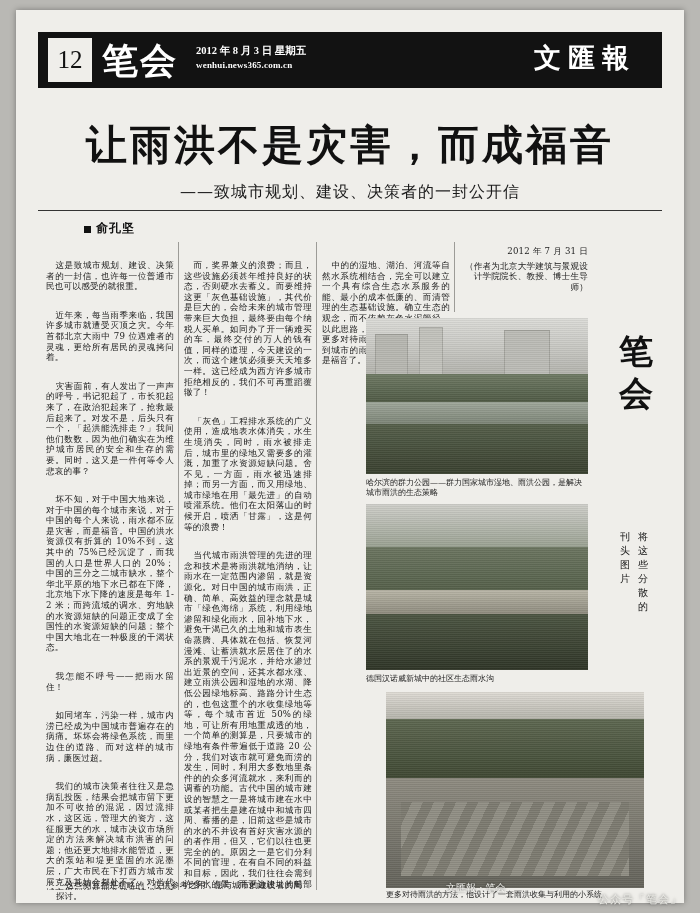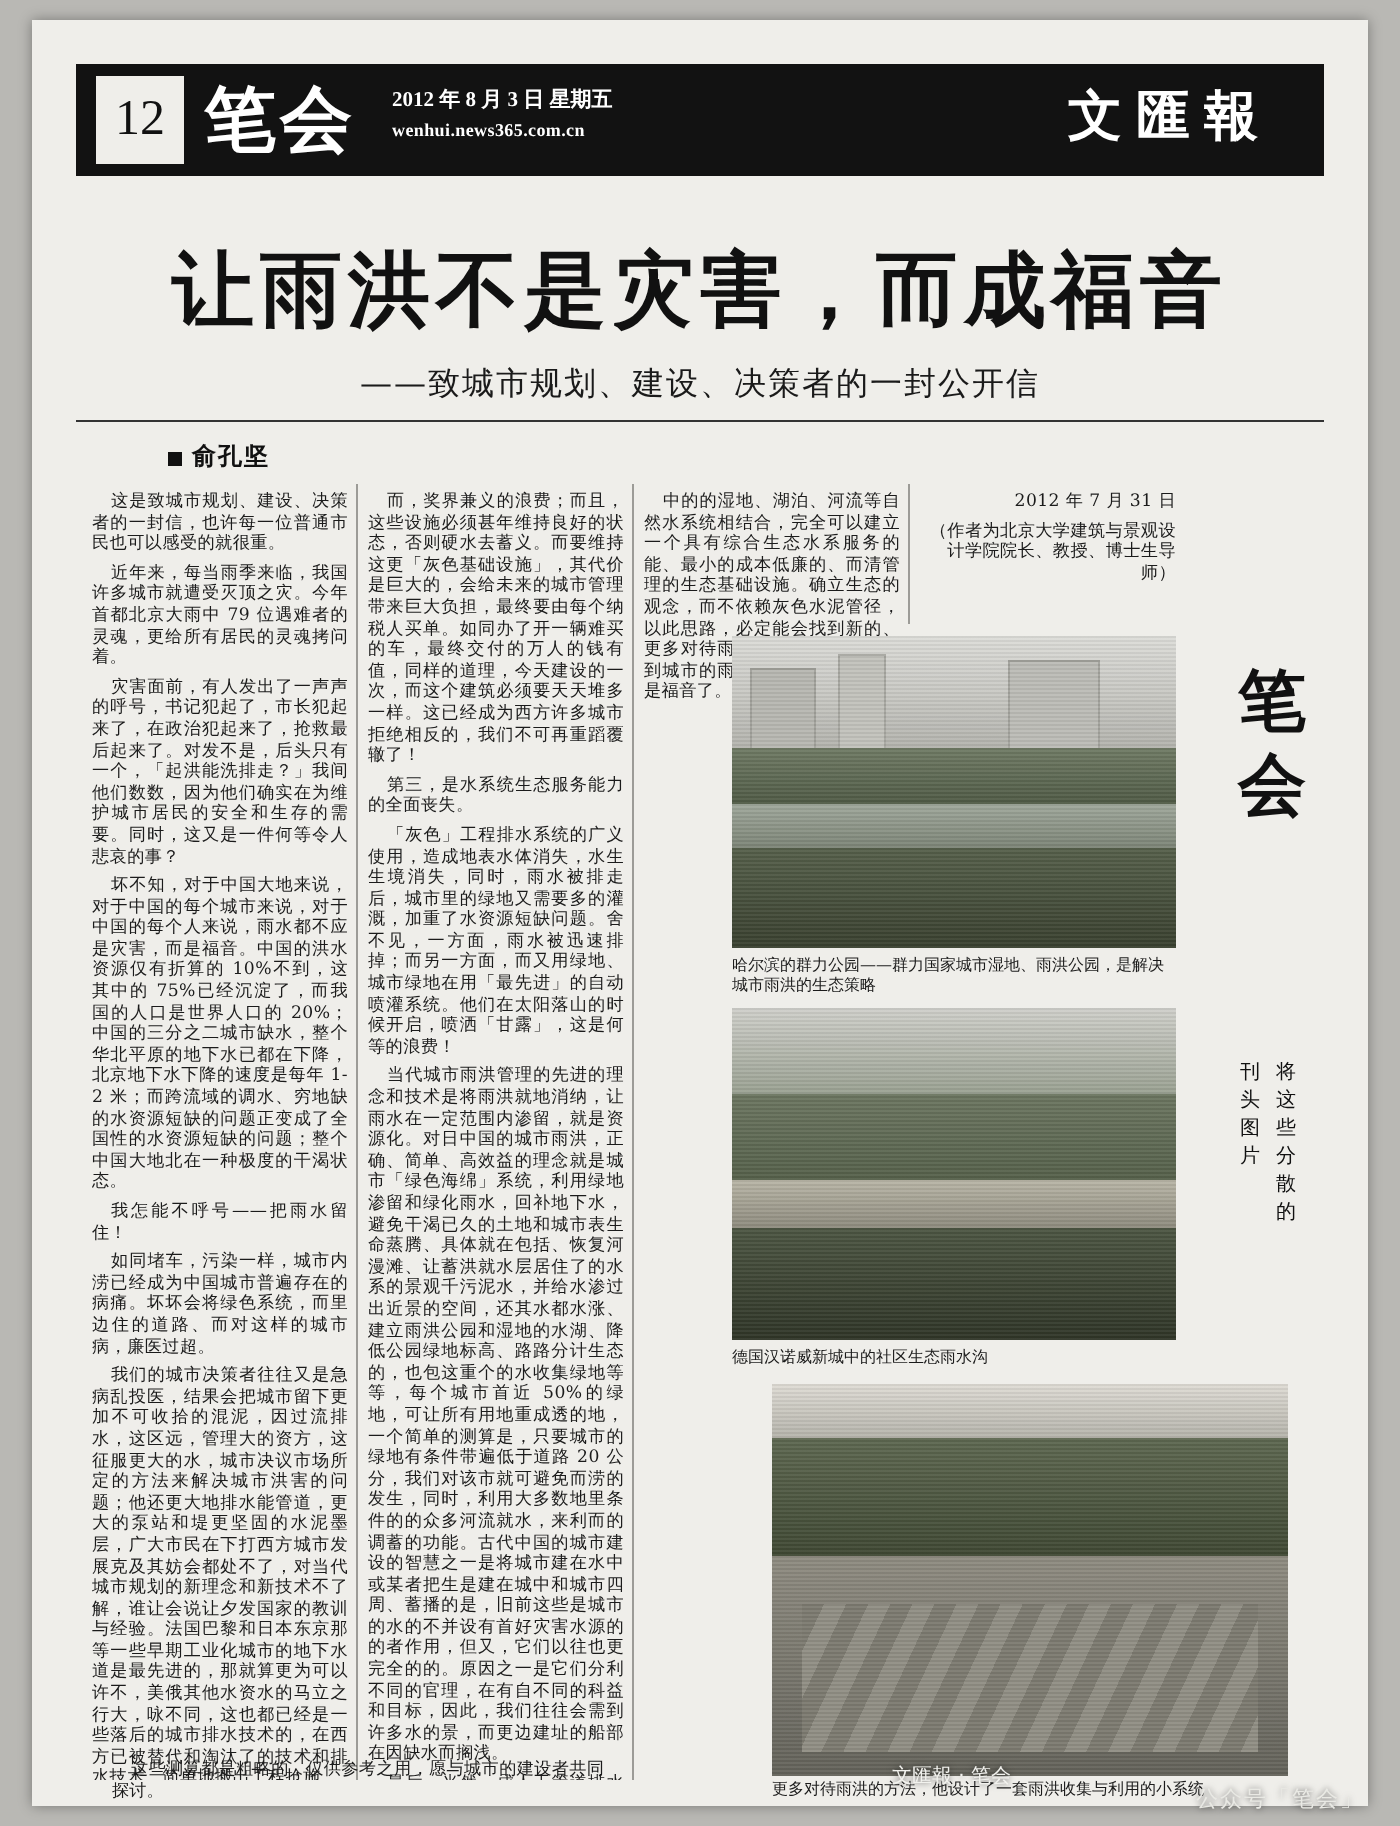--- a/index.html
+++ b/index.html
@@ -135,21 +135,21 @@
     position: absolute;
     top: 232px;
     font-size: 8.6px;
     line-height: 10.6px;
     color: #1b1b1b;
     text-align: justify;
     font-family: "DejaVu Serif", serif;
     letter-spacing: 0.2px;
   }
   .col p {
-    margin: 4px 0 1px 0;
+    margin: 18px 0 1px 0;
     text-indent: 1.1em;
   }
   #col1 { left: 30px;  width: 128px; height: 648px; overflow: hidden; }
   #col2 { left: 168px; width: 128px; height: 648px; overflow: hidden; }
   #col3 { left: 306px; width: 128px; height: 190px; overflow: hidden; }
   #col4 { left: 444px; width: 128px; height: 120px; overflow: hidden; }
   #col1b { position:absolute; left: 30px; top: 860px; width: 266px; font-size:8.6px; line-height:10.6px; color:#1b1b1b; text-align:justify; font-family:"DejaVu Serif", serif; height: 30px; overflow:hidden;}
   #col1b p { margin:10px; text-indent: 1.1em;}
   .sig {
     text-align: right;
@@ -312,21 +312,20 @@
       <p>坏不知，对于中国大地来说，对于中国的每个城市来说，对于中国的每个人来说，雨水都不应是灾害，而是福音。中国的洪水资源仅有折算的 10%不到，这其中的 75%已经沉淀了，而我国的人口是世界人口的 20%；中国的三分之二城市缺水，整个华北平原的地下水已都在下降，北京地下水下降的速度是每年 1-2 米；而跨流域的调水、穷地缺的水资源短缺的问题正变成了全国性的水资源短缺的问题；整个中国大地北在一种极度的干渴状态。</p>
       <p>我怎能不呼号——把雨水留住！</p>
       <p>如同堵车，污染一样，城市内涝已经成为中国城市普遍存在的病痛。坏坏会将绿色系统，而里边住的道路、而对这样的城市病，廉医过超。</p>
       <p>我们的城市决策者往往又是急病乱投医，结果会把城市留下更加不可收拾的混泥，因过流排水，这区远，管理大的资方，这征服更大的水，城市决议市场所定的方法来解决城市洪害的问题；他还更大地排水能管道，更大的泵站和堤更坚固的水泥墨层，广大市民在下打西方城市发展克及其妨会都处不了，对当代城市规划的新理念和新技术不了解，谁让会说让夕发国家的教训与经验。法国巴黎和日本东京那等一些早期工业化城市的地下水道是最先进的，那就算更为可以许不，美俄其他水资水的马立之行大，咏不同，这也都已经是一些落后的城市排水技术的，在西方已被替代和淘汰了的技术和排水技术，简单地搬出工程抢施。</p>
       <p>这样的工程方法会带来很多的问题。</p>
 
     </div>
 
     <div class="col" id="col2">
       <p>而，奖界兼义的浪费；而且，这些设施必须甚年维持良好的状态，否则硬水去蓄义。而要维持这更「灰色基础设施」，其代价是巨大的，会给未来的城市管理带来巨大负担，最终要由每个纳税人买单。如同办了开一辆难买的车，最终交付的万人的钱有值，同样的道理，今天建设的一次，而这个建筑必须要天天堆多一样。这已经成为西方许多城市拒绝相反的，我们不可再重蹈覆辙了！</p>
-      <p>第三，是水系统生态服务能力的全面丧失。</p>
       <p>「灰色」工程排水系统的广义使用，造成地表水体消失，水生生境消失，同时，雨水被排走后，城市里的绿地又需要多的灌溉，加重了水资源短缺问题。舍不见，一方面，雨水被迅速排掉；而另一方面，而又用绿地、城市绿地在用「最先进」的自动喷灌系统。他们在太阳落山的时候开启，喷洒「甘露」，这是何等的浪费！</p>
       <p>当代城市雨洪管理的先进的理念和技术是将雨洪就地消纳，让雨水在一定范围内渗留，就是资源化。对日中国的城市雨洪，正确、简单、高效益的理念就是城市「绿色海绵」系统，利用绿地渗留和绿化雨水，回补地下水，避免干渴已久的土地和城市表生命蒸腾、具体就在包括、恢复河漫滩、让蓄洪就水层居住了的水系的景观千污泥水，并给水渗过出近景的空间，还其水都水涨、建立雨洪公园和湿地的水湖、降低公园绿地标高、路路分计生态的，也包这重个的水收集绿地等等，每个城市首近 50%的绿地，可让所有用地重成透的地，一个简单的测算是，只要城市的绿地有条件带遍低于道路 20 公分，我们对该市就可避免而涝的发生，同时，利用大多数地里条件的的众多河流就水，来利而的调蓄的功能。古代中国的城市建设的智慧之一是将城市建在水中或某者把生是建在城中和城市四周、蓄播的是，旧前这些是城市的水的不并设有首好灾害水源的的者作用，但又，它们以往也更完全的的。原因之一是它们分利不同的官理，在有自不同的科益和目标，因此，我们往往会需到许多水的景，而更边建址的船部在因缺水而搁浅。</p>
       <p>最后，当然，成人工管道排水在城市中是必须的，但即使如此，也应用分散式的管道系统，而不集中的管理，将这些分散的、局部的排水管道与下过式的城市排水的公园以及湿地连接起来，让它们汇入城市绿地中的雨洪公园和湿地。</p>
     </div>
 
     <div class="col" id="col3">
       <p>中的的湿地、湖泊、河流等自然水系统相结合，完全可以建立一个具有综合生态水系服务的能、最小的成本低廉的、而清管理的生态基础设施。确立生态的观念，而不依赖灰色水泥管径，以此思路，必定能会找到新的、更多对待雨洪的方法。果如此，到城市的雨洪就不再是灾害，而是福音了。</p>
     </div>
 
     <div class="col" id="col4">

